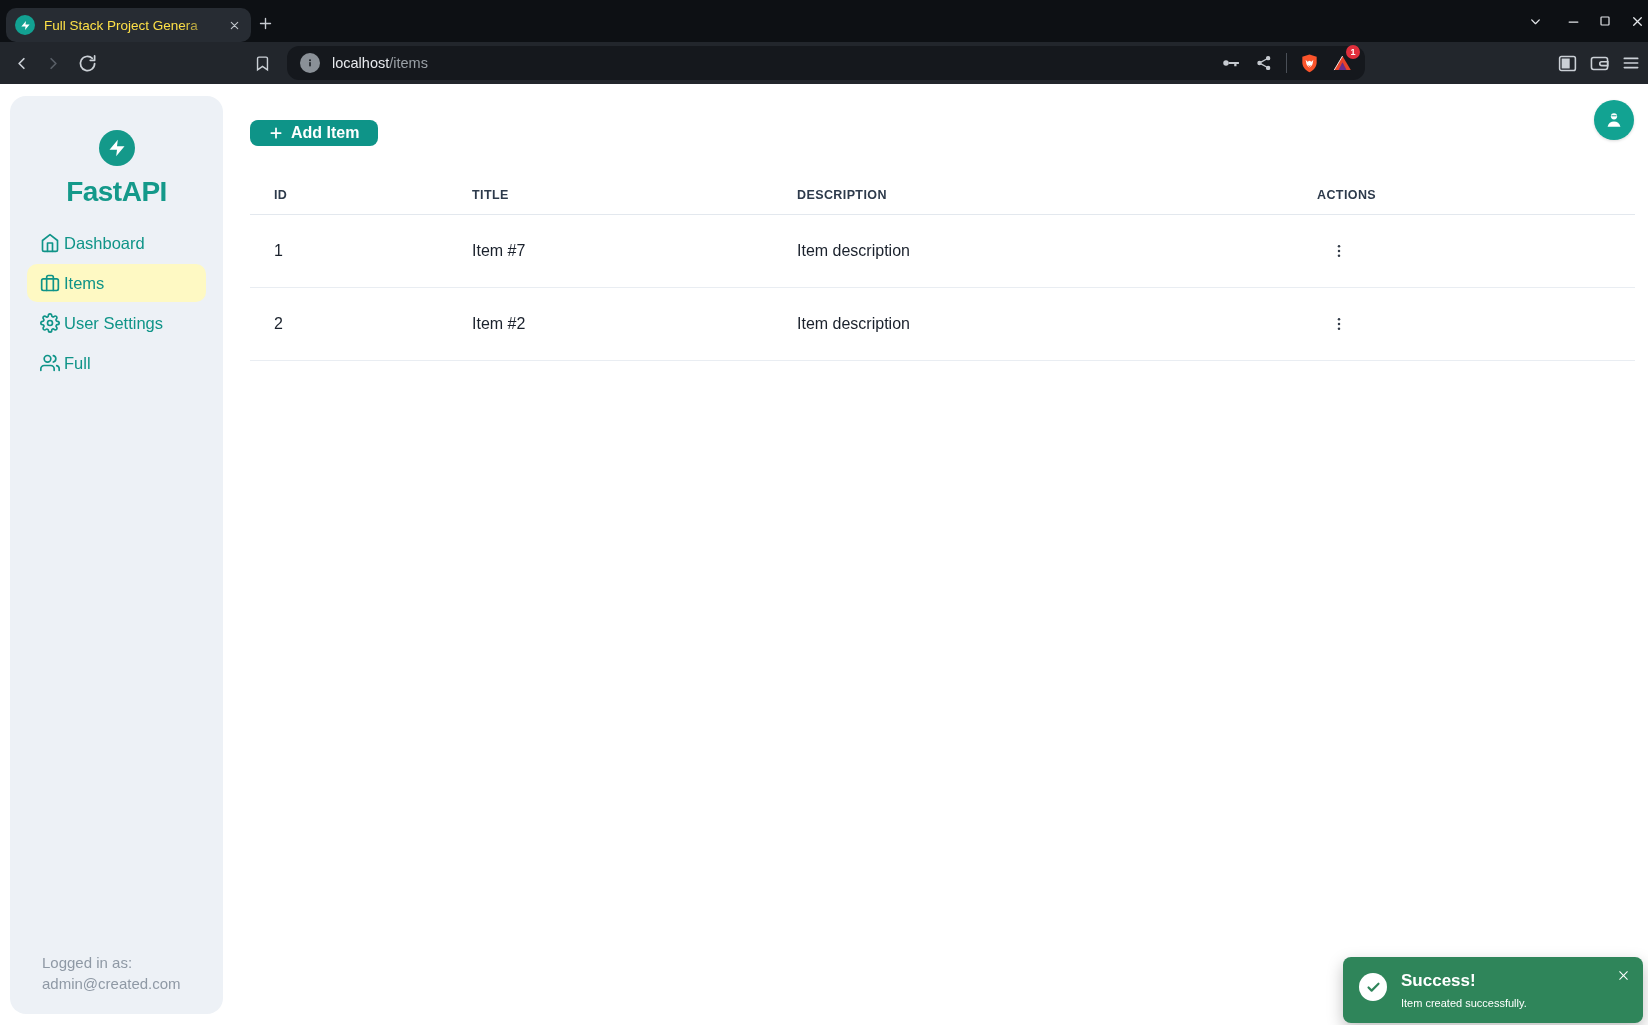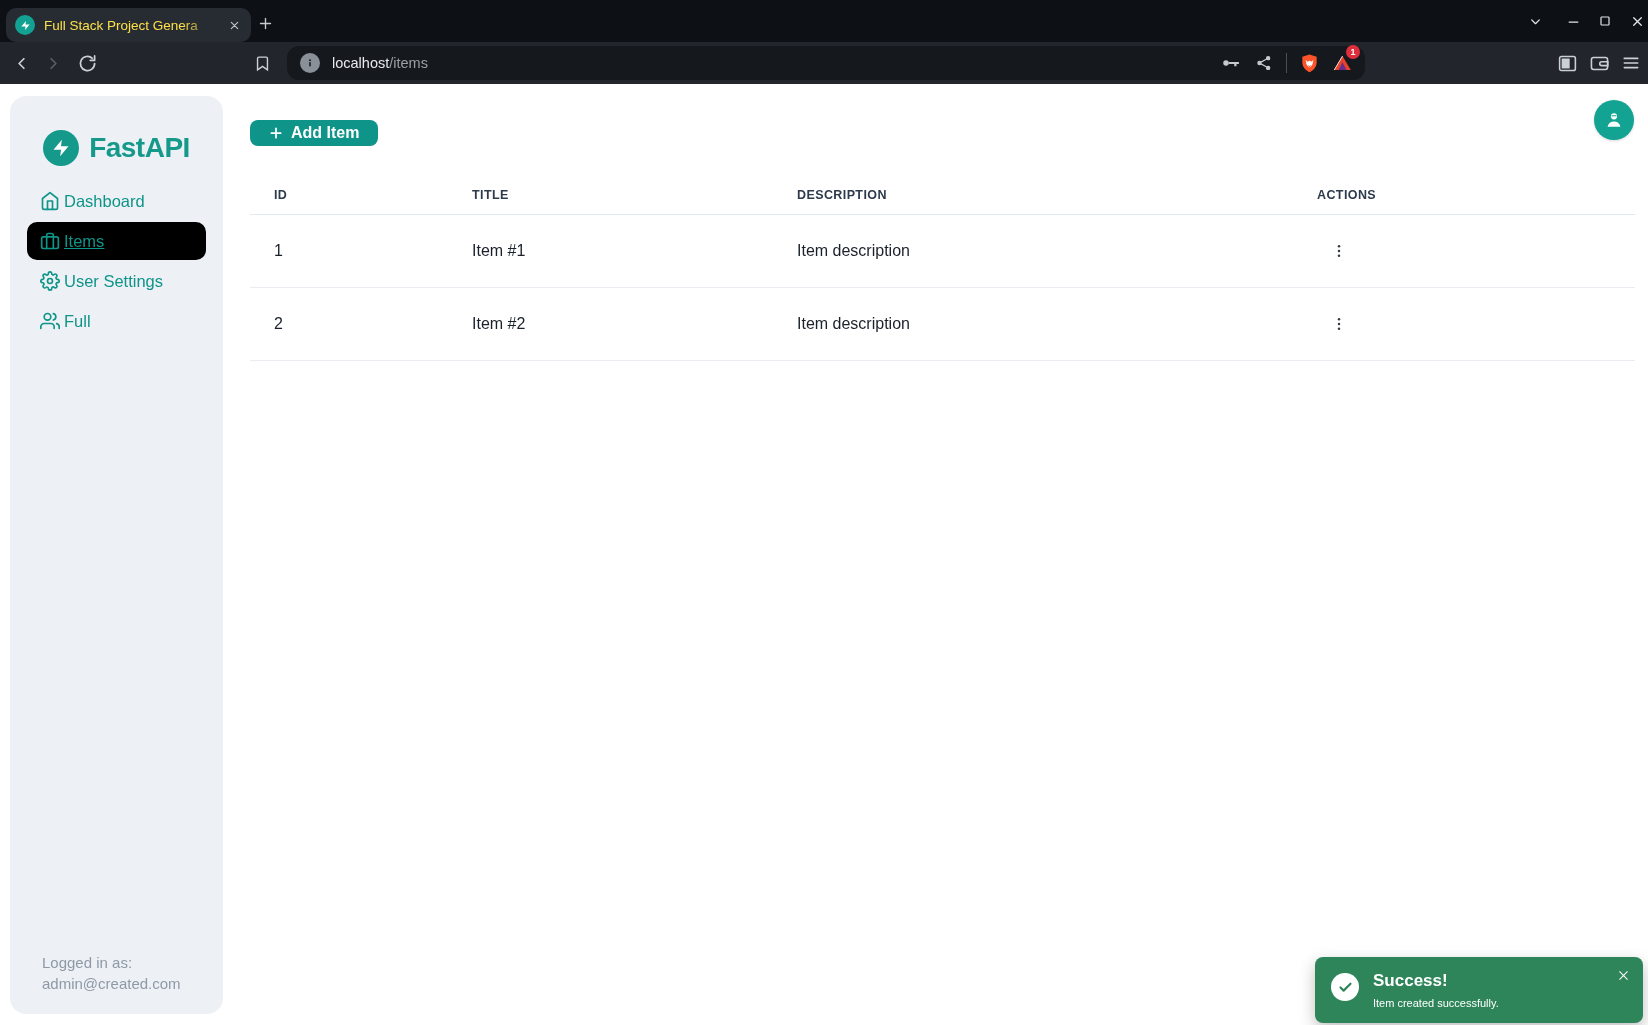--- a/index.html
+++ b/index.html
@@ -45,28 +45,28 @@
   .url-icon { width:22px; height:22px; display:flex; align-items:center; justify-content:center;
     color:#c6cad0; margin-left:11px; position:relative; }
   .url-divider { width:1px; height:20px; background:#4a4f57; margin-left:11px; }
   .bat-badge { position:absolute; top:-7px; right:-7px; width:14px; height:14px; border-radius:50%;
     background:#e02f3c; color:#fff; font-size:9px; font-weight:700;
     display:flex; align-items:center; justify-content:center; }
 
   
   .sidebar { position:absolute; left:10px; top:96px; width:213px; height:918px;
     background:#edf1f6; border-radius:16px; }
-  .brand { display:flex; align-items:center; justify-content:center; gap:10px; padding-top:34px; }
+  .brand { display:flex; align-items:center; justify-content:center; gap:10px; padding-top:34px;flex-direction:column; }
   .brand-mark { width:36px; height:36px; border-radius:50%; background:#14998a;
     display:flex; align-items:center; justify-content:center; }
   .brand-name { font-size:28px; font-weight:600; color:#14998a; letter-spacing:-0.5px; }
   .nav-list { margin-top:16px; }
   .nav-item { height:38px; margin:0 17px 2px 17px; border-radius:10px; display:flex;
     align-items:center; gap:4px; padding-left:13px; color:#0f9488; font-size:16.5px; cursor:pointer; }
-  .nav-item.active { background:#000000;text-decoration:underline; }
+  .nav-item.active { background:#fef9c3; }
   .nav-item .nv-icon { width:20px; height:20px; color:#0f9488; flex:0 0 auto; }
   .side-footer { position:absolute; left:32px; bottom:20px; font-size:15px;
     color:#8f99a5; line-height:21px; }
 
   
   .main { position:absolute; left:250px; top:84px; width:1385px; }
   .page-title { margin:48px 0 0 0; font-size:30px; font-weight:800; color:#1a2433; letter-spacing:-0.3px; }
   .add-btn { margin-top:36px; height:26px; padding:0 19px; border:none; border-radius:8px;
     background:#0e9488; color:#ffffff; font-family:"Liberation Sans",sans-serif;
     font-size:16px; font-weight:700; display:inline-flex; align-items:center; gap:8px; cursor:pointer; }
@@ -76,21 +76,21 @@
   .items-table td { padding:0 0 0 24px; height:73px; font-size:16px; color:#1a212c;
     border-bottom:1px solid #e9edf2; }
   .kebab-btn { margin-left:8px; width:28px; height:28px; border:none; background:transparent;
     display:flex; align-items:center; justify-content:center; cursor:pointer; }
 
   .avatar-btn { position:absolute; left:1594px; top:100px; width:40px; height:40px; border:none;
     border-radius:50%; background:#12a392; display:flex; align-items:center; justify-content:center;
     cursor:pointer; box-shadow:0 1px 3px rgba(0,0,0,.15); }
 
   
-  .toast { position:absolute; right:5px; bottom:2px; width:328px; background:#2f855a;
+  .toast { position:absolute; right:5px; bottom:2px; width:300px; background:#2f855a;
     border-radius:8px; color:#ffffff; padding:12px 16px 14px 16px;
     box-shadow:0 6px 16px rgba(0,0,0,.25); display:flex; gap:14px; }
   .toast-check { width:28px; height:28px; border-radius:50%; background:#ffffff; flex:0 0 auto;
     display:flex; align-items:center; justify-content:center; margin-top:4px; }
   .toast-title { font-size:17px; font-weight:700; margin-top:2px; }
   .toast-msg { font-size:11px; margin-top:6px; }
   .toast-close { position:absolute; top:9px; right:11px; width:18px; height:18px; border:none;
     background:transparent; color:#ffffff; display:flex; align-items:center; justify-content:center;
     cursor:pointer; padding:0; }
 </style>
@@ -303,21 +303,21 @@
       <tr>
         <th>ID</th>
         <th>TITLE</th>
         <th>DESCRIPTION</th>
         <th>ACTIONS</th>
       </tr>
     </thead>
     <tbody>
       <tr>
         <td>1</td>
-        <td>Item #1</td>
+        <td>Item #7</td>
         <td>Item description</td>
         <td>
           <button class="kebab-btn">
             <span>
               <svg width="16" height="16" viewBox="0 0 24 24" fill="#333c48">
                   <circle cx="12" cy="5" r="1.9"></circle>
                   <circle cx="12" cy="12" r="1.9"></circle>
                   <circle cx="12" cy="19" r="1.9"></circle>
                 </svg>
             </span>

